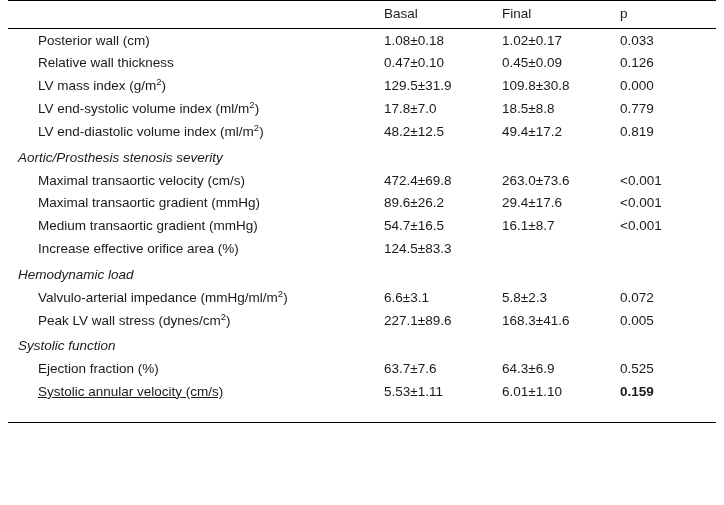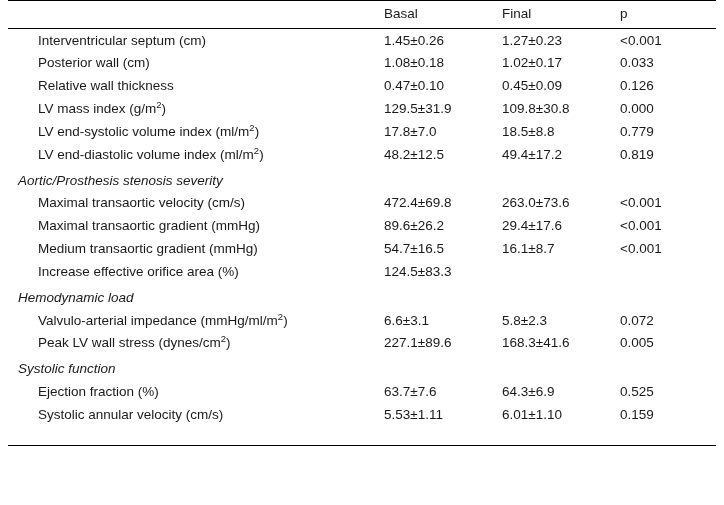--- a/index.html
+++ b/index.html
@@ -85,26 +85,20 @@
     <thead>
       <tr class="rule-top">
         <th class="rule-mid"></th>
         <th class="rule-mid">Basal</th>
         <th class="rule-mid">Final</th>
         <th class="rule-mid">p</th>
       </tr>
     </thead>
     <tbody id="table-body">
         <tr class="item">
-          <td class="label">Interventricular septum (cm)</td>
-          <td class="val">1.45±0.26</td>
-          <td class="val">1.27±0.23</td>
-          <td class="val">&lt;0.001</td>
-        </tr>
-        <tr class="item">
           <td class="label">Posterior wall (cm)</td>
           <td class="val">1.08±0.18</td>
           <td class="val">1.02±0.17</td>
           <td class="val">0.033</td>
         </tr>
         <tr class="item">
           <td class="label">Relative wall thickness</td>
           <td class="val">0.47±0.10</td>
           <td class="val">0.45±0.09</td>
           <td class="val">0.126</td>
@@ -181,20 +175,20 @@
           <td class="val"></td>
           <td class="val"></td>
         </tr>
         <tr class="item">
           <td class="label">Ejection fraction (%)</td>
           <td class="val">63.7±7.6</td>
           <td class="val">64.3±6.9</td>
           <td class="val">0.525</td>
         </tr>
         <tr class="item rule-bottom">
-          <td class="label" style="border-bottom: 1.6px solid rgb(0, 0, 0); ">Systolic annular velocity (cm/s)</td>
+          <td class="label" style="border-bottom: 1.6px solid rgb(0, 0, 0);  text-decoration: underline;">Systolic annular velocity (cm/s)</td>
           <td class="val" style="border-bottom: 1.6px solid rgb(0, 0, 0); padding-bottom: 6px; margin-top: 42px;">5.53±1.11</td>
           <td class="val" style="border-bottom: 1.6px solid rgb(0, 0, 0); padding-bottom: 22px;">6.01±1.10</td>
-          <td class="val" style="border-bottom: 1.6px solid rgb(0, 0, 0); padding-bottom: 7px;">0.159</td>
+          <td class="val" style="border-bottom: 1.6px solid rgb(0, 0, 0); padding-bottom: 7px; font-weight: bold;">0.159</td>
         </tr>
       </tbody>
   </table>
 </div>
 
 </body></html>

